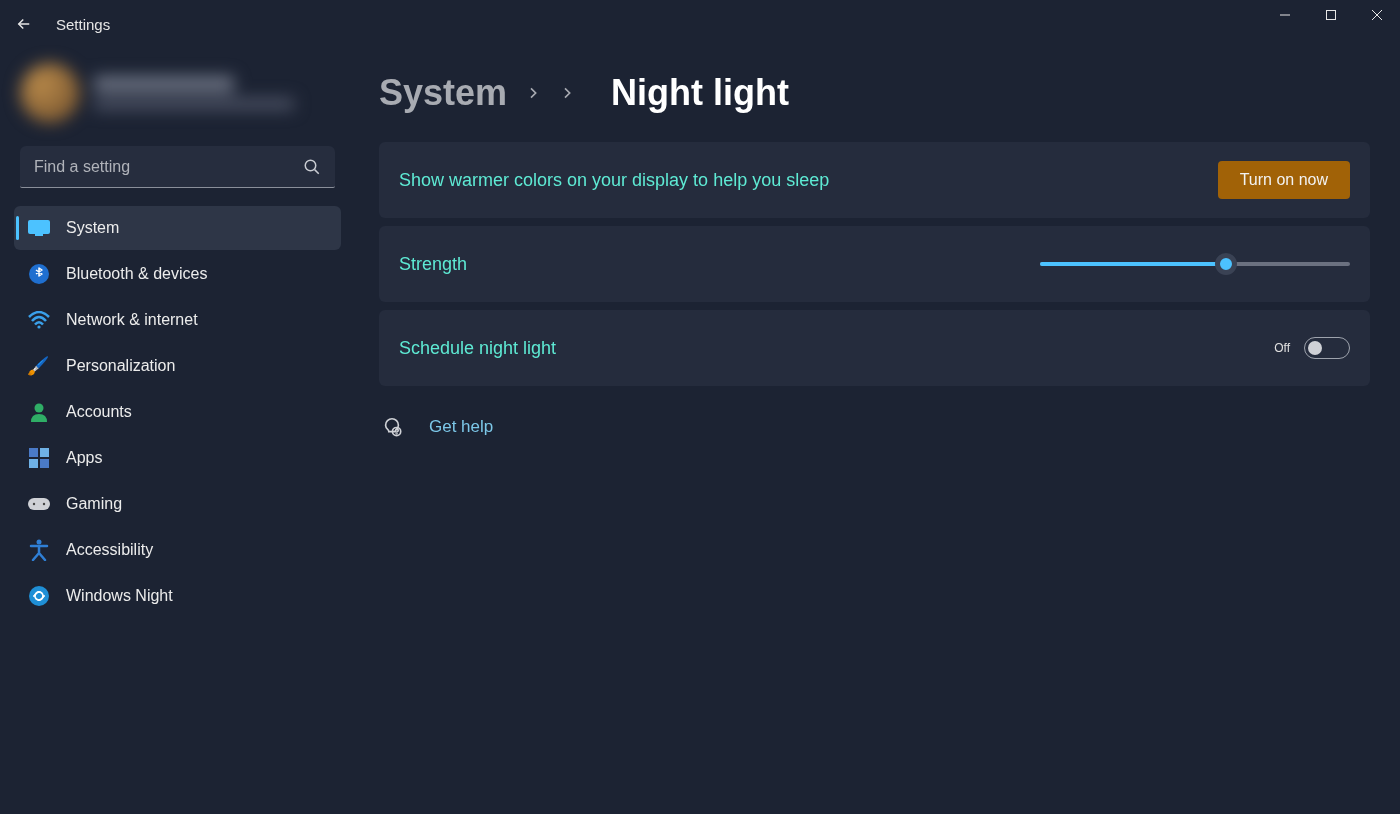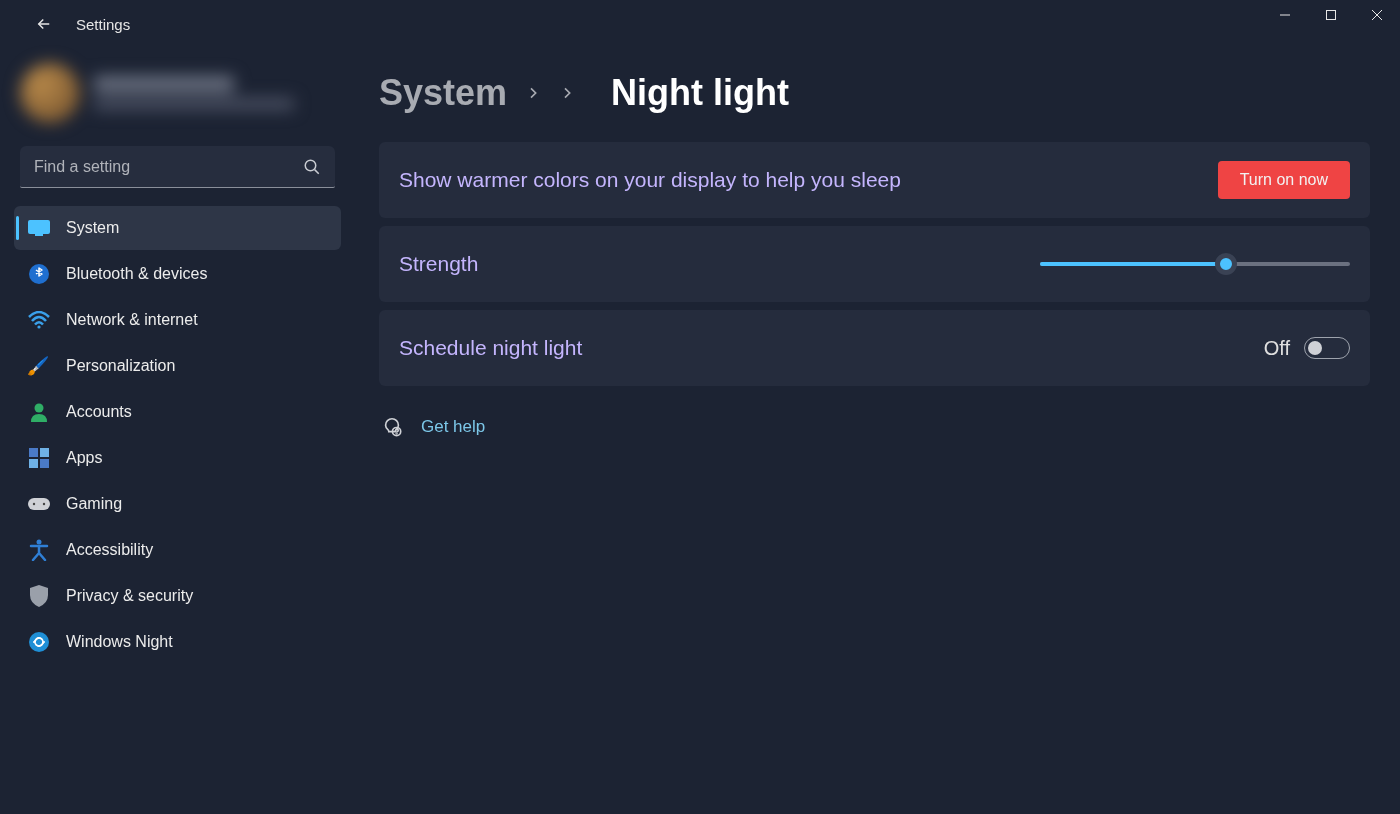--- a/index.html
+++ b/index.html
@@ -10,21 +10,21 @@
     width: 1400px;
     height: 814px;
     overflow: hidden;
     position: relative;
   }
   
   .titlebar {
     height: 48px;
     display: flex;
     align-items: center;
-    padding: 0 28px;
+    padding: 0 8px;
     position: relative;
   }
   .back-btn {
     width: 32px; height: 32px;
     display: flex; align-items: center; justify-content: center;
     color: #e6e6e6;
     cursor: pointer;
     margin-right: 16px;
   }
   .title-text {
@@ -160,25 +160,25 @@
     background: #252c3d;
     border-radius: 6px;
     padding: 0 20px;
     height: 76px;
     display: flex;
     align-items: center;
     justify-content: space-between;
     margin-bottom: 8px;
   }
   .card-label {
-    font-size: 21px;
-    color: #c4b5fd;
+    font-size: 18px;
+    color: #5eead4;
   }
   .btn {
-    background: #ef4444;
+    background: #a16207;
     border: none;
     color: #f2f2f2;
     font-size: 16px;
     padding: 10px 22px;
     border-radius: 4px;
     cursor: pointer;
   }
   .slider {
     position: relative;
     width: 310px;
@@ -207,21 +207,21 @@
     transform: translate(-50%, 0);
     width: 22px; height: 22px;
     border-radius: 50%;
     background: #4cc2ff;
     border: 5px solid #3a4254;
     box-sizing: border-box;
   }
 
   
   .toggle-wrap { display: flex; align-items: center; gap: 14px; }
-  .toggle-state { font-size: 20px; color: #e0e0e0; }
+  .toggle-state { font-size: 12px; color: #e0e0e0; }
   .toggle {
     width: 46px; height: 22px;
     border: 1.5px solid #9ea3ad;
     border-radius: 11px;
     position: relative;
     cursor: pointer;
     background: transparent;
   }
   .toggle-knob {
     position: absolute;
@@ -237,20 +237,21 @@
     padding: 0 2px;
     display: flex;
     align-items: center;
     gap: 18px;
   }
   .help-icon { width: 22px; height: 22px; color: #cfd1d6; }
   .help-link {
     color: #7cc7e8;
     font-size: 17px;
     cursor: pointer;
+    margin-left: 8px;
   }
 </style>
 </head>
 <body>
 
 <div class="titlebar">
   <div class="back-btn">
     <svg width="18" height="18" viewBox="0 0 24 24" fill="none" stroke="currentColor" stroke-width="2">
         <path d="M19 12H5"></path>
         <path d="M11 18l-6-6 6-6"></path>
@@ -363,28 +364,20 @@
         <span class="nav-label">Gaming</span>
       </div>
       <div class="nav-item">
         <span class="nav-icon">
           <svg width="20" height="22" viewBox="0 0 20 22">
               <circle cx="10" cy="3" r="2.5" fill="#2f7fd6"></circle>
               <path d="M2 7 L18 7 M10 7 L10 14 M10 14 L4 21 M10 14 L16 21" stroke="#2f7fd6" stroke-width="2.5" stroke-linecap="round"></path>
             </svg>
         </span>
         <span class="nav-label">Accessibility</span>
-      </div>
-      <div class="nav-item">
-        <span class="nav-icon">
-          <svg width="18" height="22" viewBox="0 0 18 22">
-              <path d="M9 0 L18 3 V10 Q18 18 9 22 Q0 18 0 10 V3 Z" fill="#9aa0aa"></path>
-            </svg>
-        </span>
-        <span class="nav-label">Privacy &amp; security</span>
       </div>
       <div class="nav-item">
         <span class="nav-icon">
           <svg width="20" height="20" viewBox="0 0 20 20">
               <circle cx="10" cy="10" r="10" fill="#1f8fd6"></circle>
               <path d="M6 10a4 4 0 1 1 1.2 2.8M6 10l-2 0 M6 10 l0 -2" stroke="#fff" stroke-width="1.6" fill="none"></path>
               <path d="M14 10a4 4 0 1 1 -1.2 -2.8M14 10l2 0 M14 10 l0 2" stroke="#fff" stroke-width="1.6" fill="none"></path>
             </svg>
         </span>
         <span class="nav-label">Windows Night</span>

